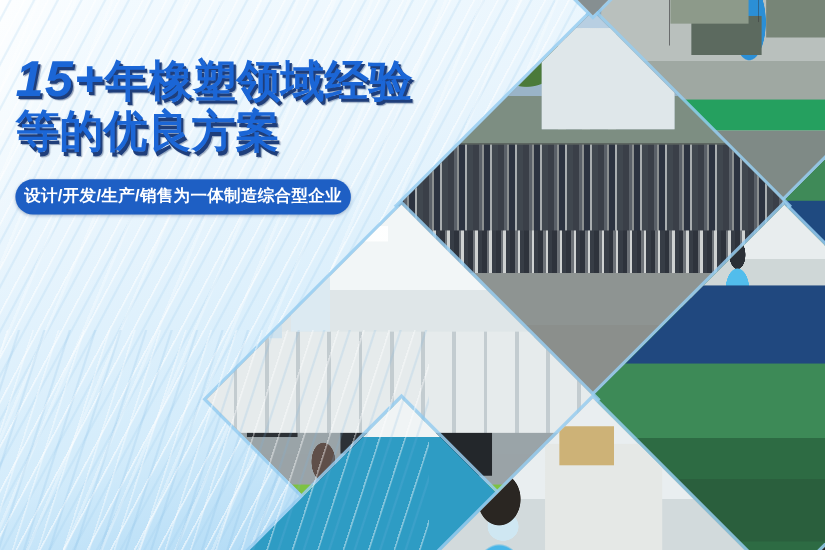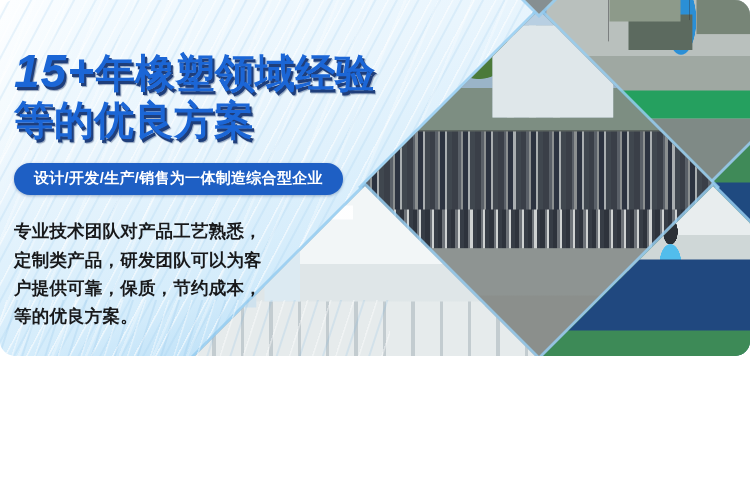--- a/index.html
+++ b/index.html
@@ -1,26 +1,25 @@
 <!DOCTYPE html>
 <html><head>
 <meta charset="utf-8">
 <style>
   * { margin:0; padding:0; box-sizing:border-box; }
   html,body { background:#fff; }
   body { font-family:"Liberation Sans", sans-serif; }
 
   #banner {
     position:relative;
-    width:750px; height:356px;
+    width:750px; height:500px;
     overflow:hidden;
     background:
       linear-gradient(118deg, rgba(255,255,255,.85) 0%, rgba(255,255,255,0) 12%),
       linear-gradient(160deg, #f4fbff 0%, #e9f5fd 30%, #d4ecfb 58%, #a8d6f4 82%, #86c4ef 100%);
-    border-radius: 15px;
   }
 
   
   .streaks {
     position:absolute; inset:0;
     background-image:repeating-linear-gradient(
       118deg,
       rgba(255,255,255,.55) 0px, rgba(255,255,255,.55) 1px,
       rgba(255,255,255,0) 2px, rgba(255,255,255,0) 7px,
       rgba(150,200,235,.20) 8px, rgba(150,200,235,.20) 9px,
@@ -242,21 +241,21 @@
     text-shadow:2px 3px 0 #1f3e7a, 3px 4px 1px rgba(20,45,95,.45);
     letter-spacing:1px;
   }
   .zh {
     color:#1b66d6;
     text-shadow:2px 3px 0 #1f3e7a, 3px 4px 1px rgba(20,45,95,.40);
   }
   .pill {
     display:inline-block;
     margin-top:22px;
-    padding:6px 20px 7px;
+    padding:6px 8px 7px;
     border-radius:20px;
     background:#1e5fc4;
     color:#ffffff;
     font-size:15px;
     font-weight:bold;
     letter-spacing:.3px;
     white-space:nowrap;
     box-shadow:0 1px 3px rgba(12,50,110,.35);
   }
   .body {
@@ -333,17 +332,16 @@
     <div class="headline hl1">
       <span class="num">15+</span><span class="zh">年橡塑领域经验</span>
     </div>
 
     <div class="headline hl2">
       <span class="zh">等的优良方案</span>
     </div>
 
     <div class="pill">设计/开发/生产/销售为一体制造综合型企业</div>
 
-    <div class="body">专业技术团队对产品工艺熟悉，定制类产品，研发团队可以为客户提供可靠，保质，节约成本，等的优良方案。</div>
 
   </div>
 
 </div>
 
 </body></html>

